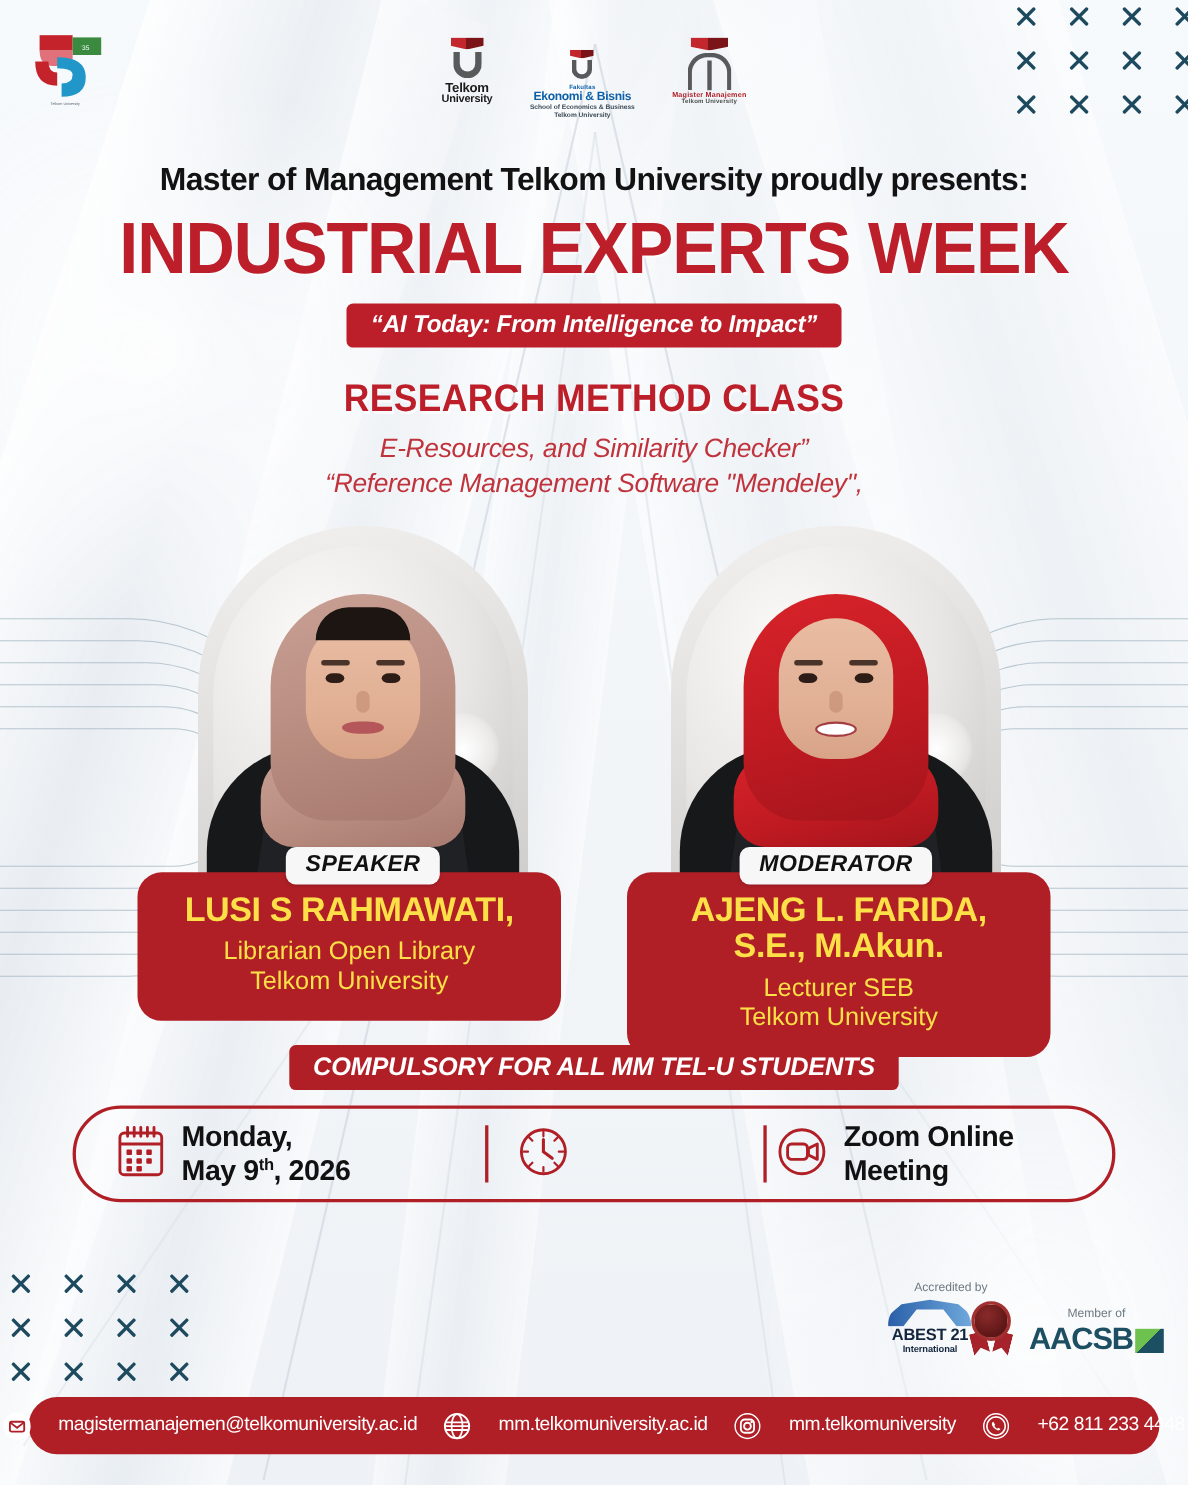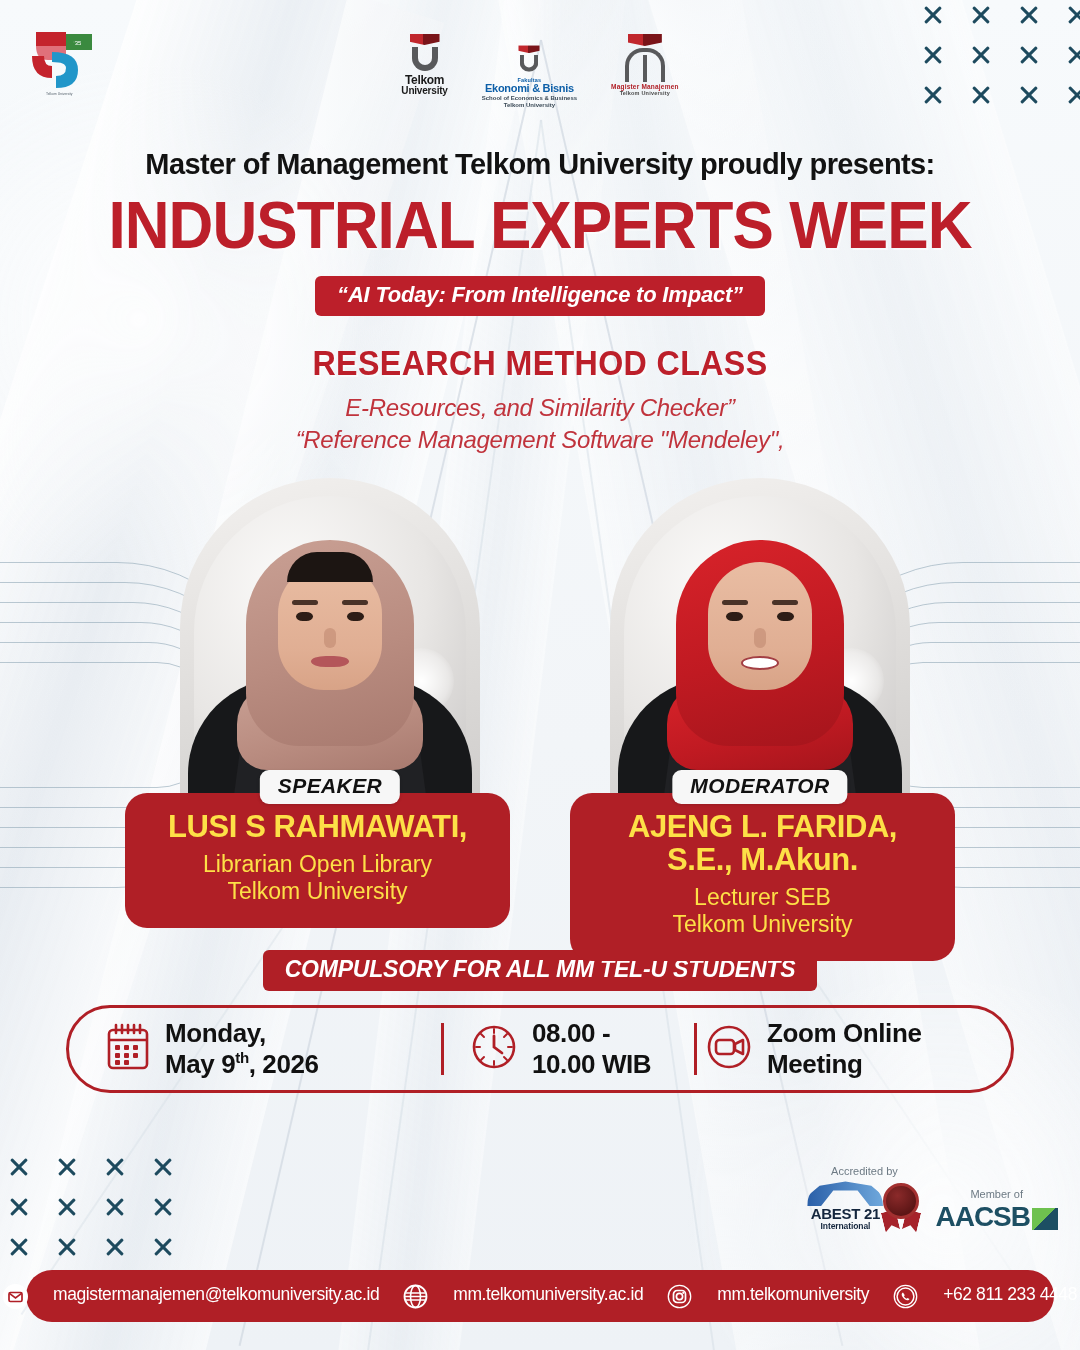--- a/index.html
+++ b/index.html
@@ -519,24 +519,20 @@
               <path d="M6 24 h4"></path>
               <path d="M38 24 h4"></path>
             <path d="M11 11 l3 3"></path>
               <path d="M34 34 l3 3"></path>
               <path d="M37 11 l-3 3"></path>
               <path d="M14 34 l-3 3"></path>
           </g>
           <path d="M24 13 V24 L32 30" fill="none" stroke="#b01f26" stroke-width="2.8" stroke-linecap="round"></path>
         </svg>
       </span>
-      <span class="txt">
-        <span>08.00 -</span><br>
-        <span>10.00 WIB</span>
-      </span>
     </div>
 
     <div class="divider"></div>
 
     <div class="info-cell" id="cell-place">
       <span class="icon-box">
         <svg width="48" height="48" viewBox="0 0 48 48">
           <circle cx="24" cy="24" r="20" fill="none" stroke="#b01f26" stroke-width="2.6"></circle>
           <rect x="11" y="17" width="18" height="14" rx="3.5" fill="none" stroke="#b01f26" stroke-width="2.6"></rect>
           <path d="M30 21 L38 17 V31 L30 27 Z" fill="none" stroke="#b01f26" stroke-width="2.6" stroke-linejoin="round"></path>

